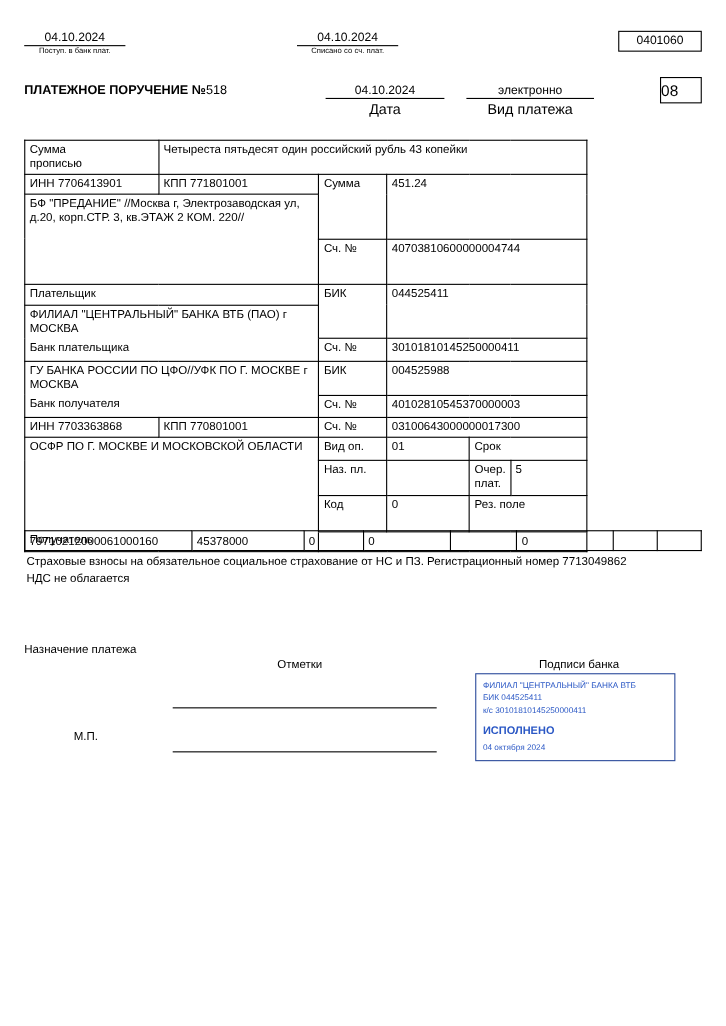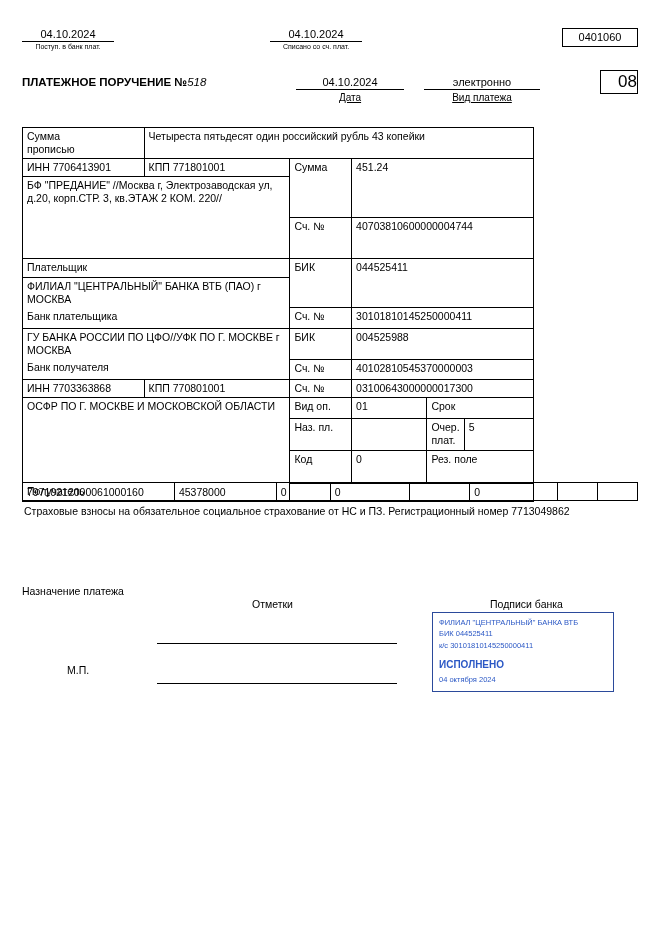--- a/index.html
+++ b/index.html
@@ -66,51 +66,49 @@
     position: absolute;
     left: 22px; top: 76px;
     font-size: 11.5px;
     font-weight: bold;
   }
   .title .num {
     font-weight: bold;
   }
   .title .numval {
     font-weight: normal;
-    font-style: italic;
   }
   .under-field {
     position: absolute;
     text-align: center;
   }
   .under-field .val {
     display: block;
     border-bottom: 1px solid #000;
     padding-bottom: 1px;
     font-size: 11px;
     text-align: center;
   }
   .under-field .cap {
     display: block;
-    font-size: 10px;
+    font-size: 13px;
     padding-top: 2px;
     text-align: center;
-    text-decoration: underline;
   }
   #field-date { left: 296px; top: 76px; width: 108px; }
   #field-vidplat { left: 424px; top: 76px; width: 116px; }
 
   .boxcode {
     position: absolute;
     right: 22px; top: 70px;
     width: 36px; height: 22px;
     border: 1px solid #000;
-    text-align: right;
+    text-align: left;
     line-height: 22px;
-    font-size: 17px;
+    font-size: 14px;
   }
 
   
   .main {
     position: absolute;
     left: 22px;
     top: 127px;
     width: 512px;
     border: 1px solid #000;
     border-collapse: collapse;
@@ -428,20 +426,21 @@
       <td>0</td>
       <td></td>
       <td>0</td>
       <td></td>
       <td></td>
     </tr>
   </tbody>
     </table>
 
   <div class="purpose-text" style="top:504px">Страховые взносы на обязательное социальное страхование от НС и ПЗ. Регистрационный номер 7713049862</div>
+  <div class="purpose-text" style="top:519px">НДС не облагается</div>
   <div class="purpose-label" style="top:585px">Назначение платежа</div>
 
   <div class="sig-area">
     <div class="sig-label" style="left:230px; top:0;">Отметки</div>
     <div class="sig-label" style="left:468px; top:0;">Подписи банка</div>
 
     <div class="mp" style="left:45px; top:34px;margin-top:32px;">М.П.</div>
     <div class="sig-line" style="left:135px; top:45px; width:240px;"></div>
     <div class="sig-line" style="left:135px; top:85px; width:240px;"></div>
 

